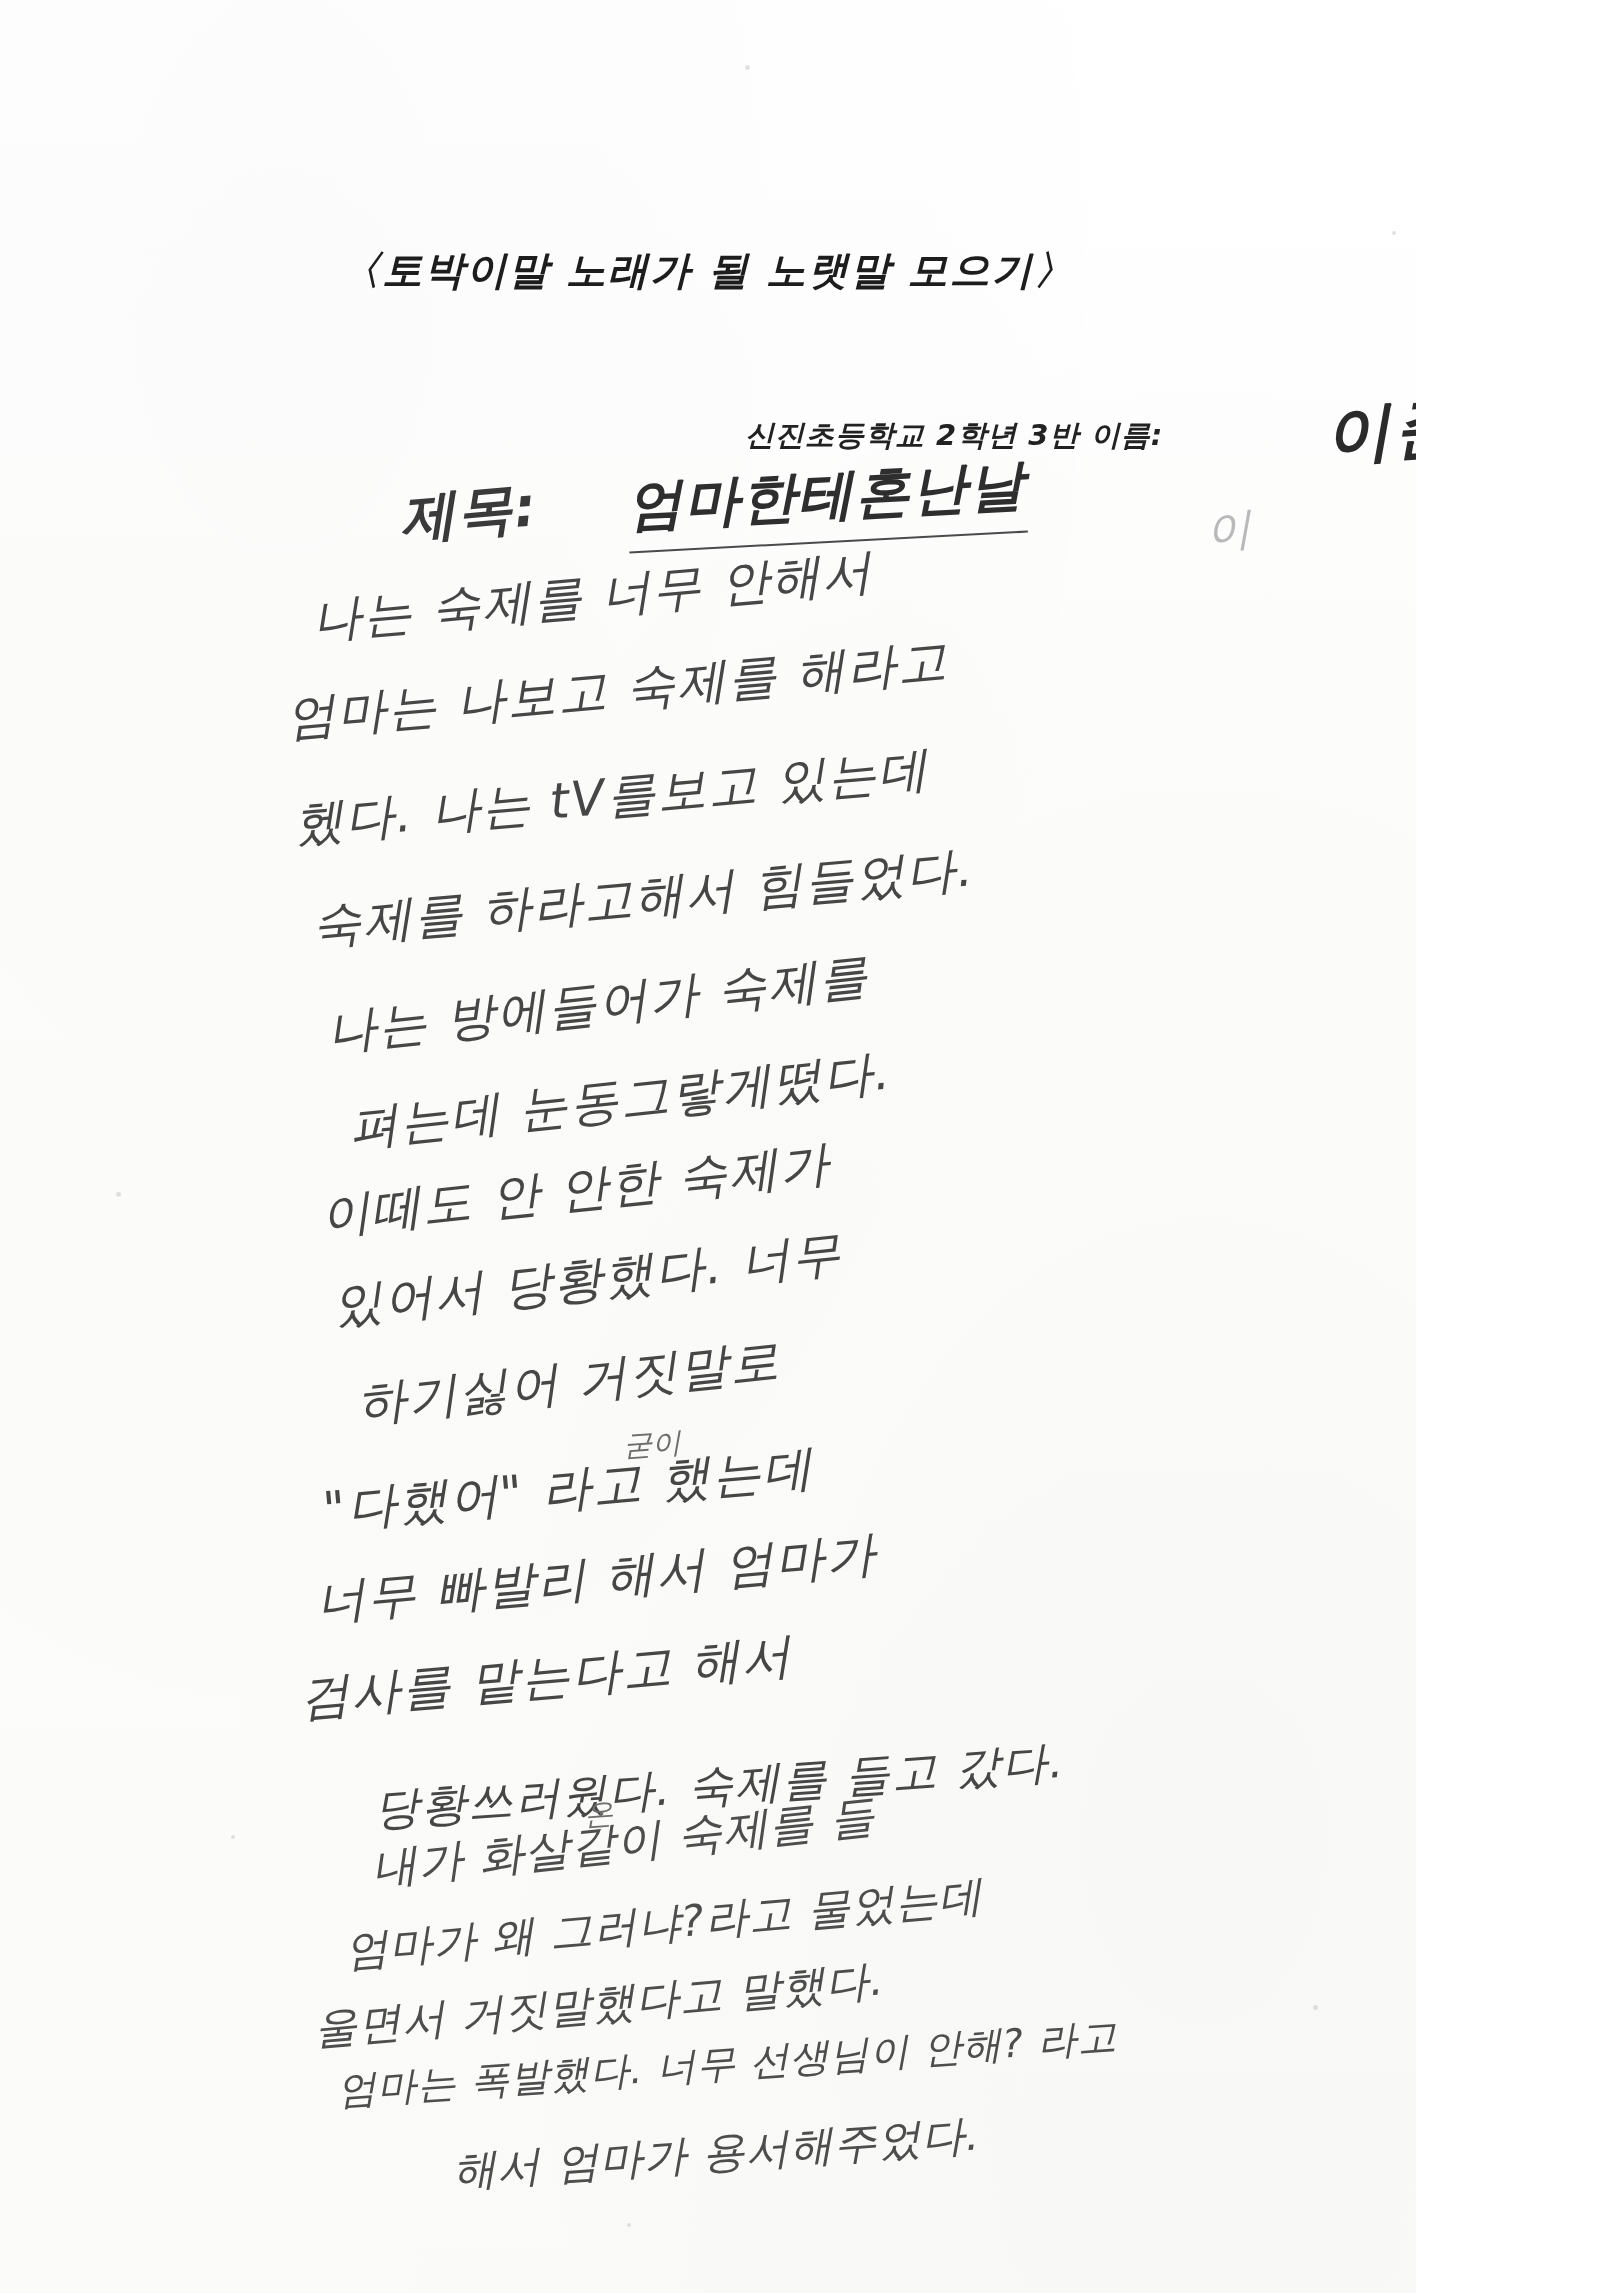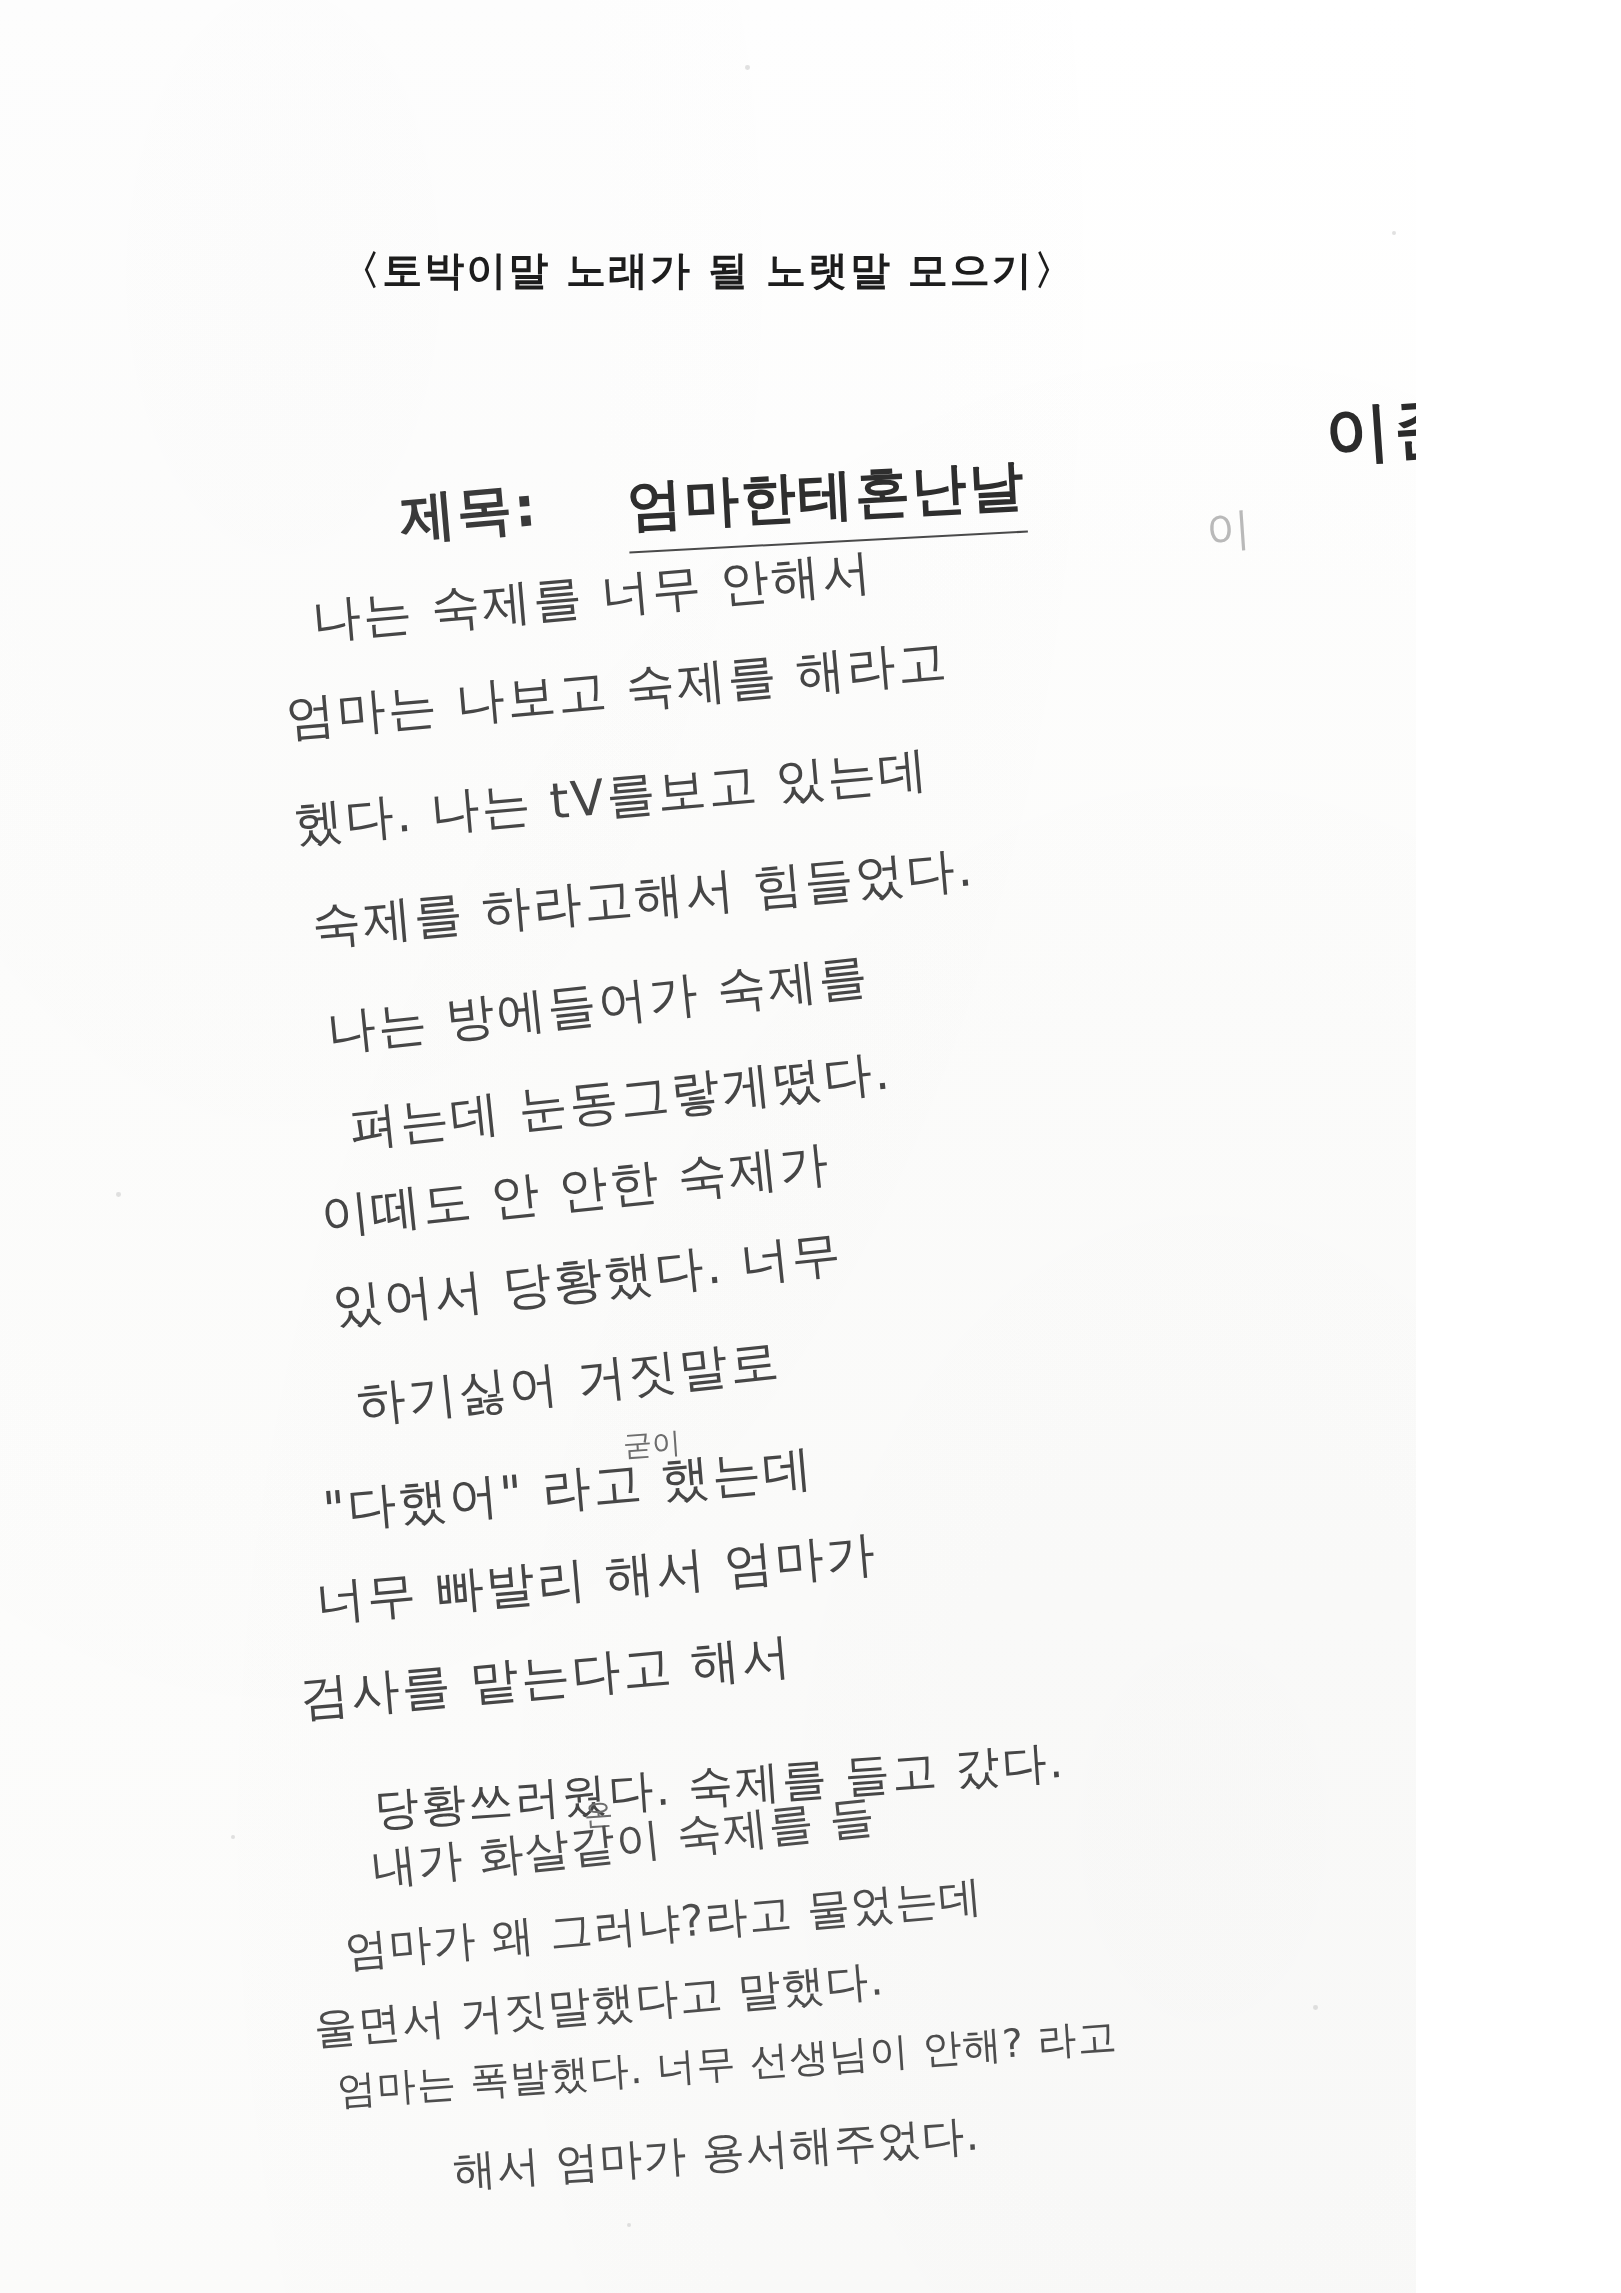--- a/index.html
+++ b/index.html
@@ -10,20 +10,21 @@
   }
   body {
     font-family: "DejaVu Sans", sans-serif;
   }
   .page {
     position: relative;
     width: 1416px;
     height: 2294px;
     background: #fdfdfd;
     overflow: hidden;
+    font-style: italic;
   }
   
   .paper-tone {
     position: absolute;
     inset: 0;
     background:
       radial-gradient(ellipse at 20% 12%, rgba(0,0,0,0.012), rgba(0,0,0,0) 60%),
       radial-gradient(ellipse at 85% 80%, rgba(0,0,0,0.015), rgba(0,0,0,0) 65%),
       linear-gradient(180deg, #ffffff 0%, #fdfdfc 40%, #fbfbfa 100%);
     pointer-events: none;
@@ -134,20 +135,21 @@
   }
 </style>
 </head>
 <body>
 
 <div class="page">
   <div class="paper-tone"></div>
 
   <div class="printed-title">〈토박이말 노래가 될 노랫말 모으기〉</div>
 
+  <div class="printed-schoolline">신진초등학교 2학년 3반 이름:</div>
 
   <div class="name-hand">이준서</div>
 
   <div class="title-label">제목:</div>
 
   <div class="title-value">엄마한테혼난날</div>
 
   <div class="title-ghost">이</div>
 
   <div id="body-lines">

